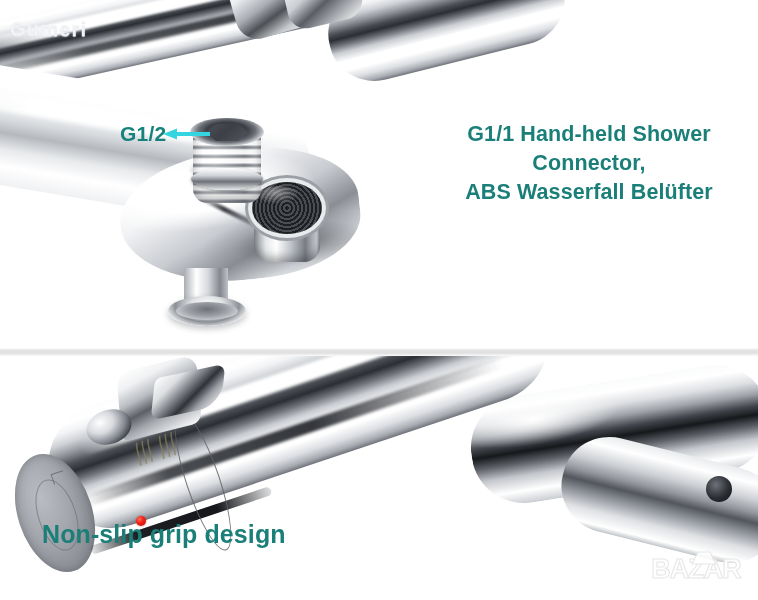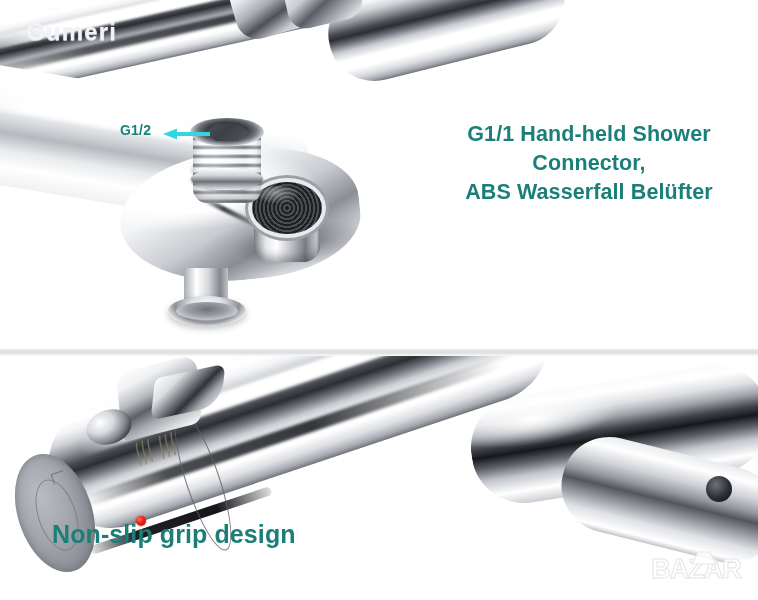--- a/index.html
+++ b/index.html
@@ -343,42 +343,41 @@
   }
   #top-caption{
     left:420px; top:120px; width:338px;
     font-size:21.5px;
   }
   #bottom-caption{
     left:42px; top:521px; width:290px;
     font-size:25px;
     text-align:left;
     line-height:1.1;
-    margin-left:10px;
   }
 
   
   #g12-label{
     position:absolute;
     left:120px; top:122px;
     color:#17827c;
     font-weight:bold;
-    font-size:14px;
+    font-size:21px;
     letter-spacing:.2px;
   }
   #g12-arrow{
     position:absolute;
     left:162px; top:128px; width:48px; height:12px;
   }
 
   
   #wm-gumeri{
     position:absolute;
-    left:26px; top:18px;
-    font-size:24px;
+    left:10px; top:18px;
+    font-size:20px;
     font-weight:bold;
     letter-spacing:1.2px;
     color:#f2f3f7;
     text-shadow:0 1px 1px rgba(225,228,234,.9);
     user-select:none;
   }
   #wm-bazar{
     position:absolute;
     left:640px; top:546px;
     width:112px; height:42px;

